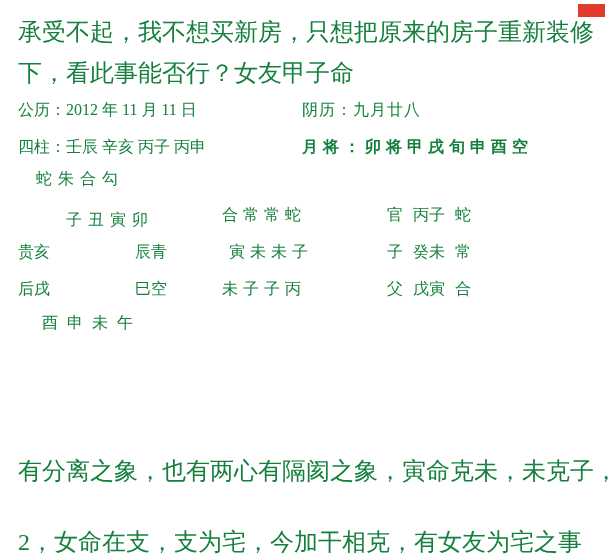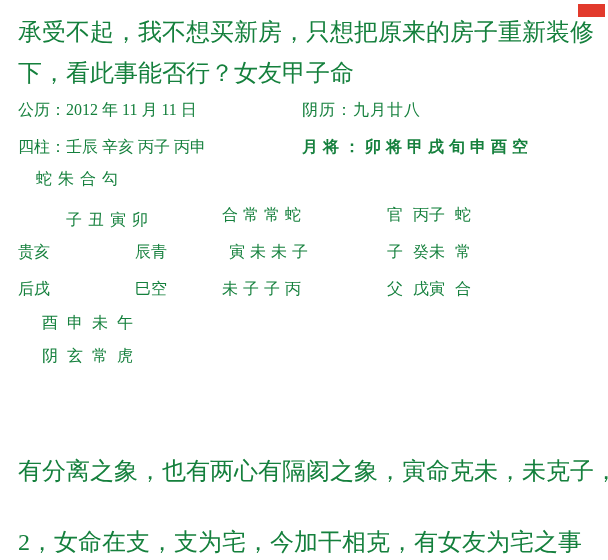--- a/index.html
+++ b/index.html
@@ -57,18 +57,17 @@
   <div class="ln fs22 ws6" style="left:387px;top:207px;">官 丙子 蛇</div>
   <div class="ln fs22 ws6" style="left:387px;top:244px;">子 癸未 常</div>
   <div class="ln fs22 ws6" style="left:387px;top:281px;">父 戊寅 合</div>
 
   <div class="ln fs22" style="left:18px;top:244px;">贵亥</div>
   <div class="ln fs22" style="left:135px;top:244px;">辰青</div>
   <div class="ln fs22" style="left:18px;top:281px;">后戌</div>
   <div class="ln fs22" style="left:135px;top:281px;">巳空</div>
 
   <div class="ln fs22 ws5" style="left:42px;top:315px;">酉 申 未 午</div>
-  <div class="ln fs22 ws5" style="left:42px;top:348px;">阴 玄 常 虎</div>
 
   <div class="ln fs24" style="left:18px;top:459px;">有分离之象，也有两心有隔阂之象，寅命克未，未克子，</div>
   <div class="ln fs24" style="left:18px;top:530px;">2，女命在支，支为宅，今加干相克，有女友为宅之事</div>
 
 </div>
 
 </body></html>

